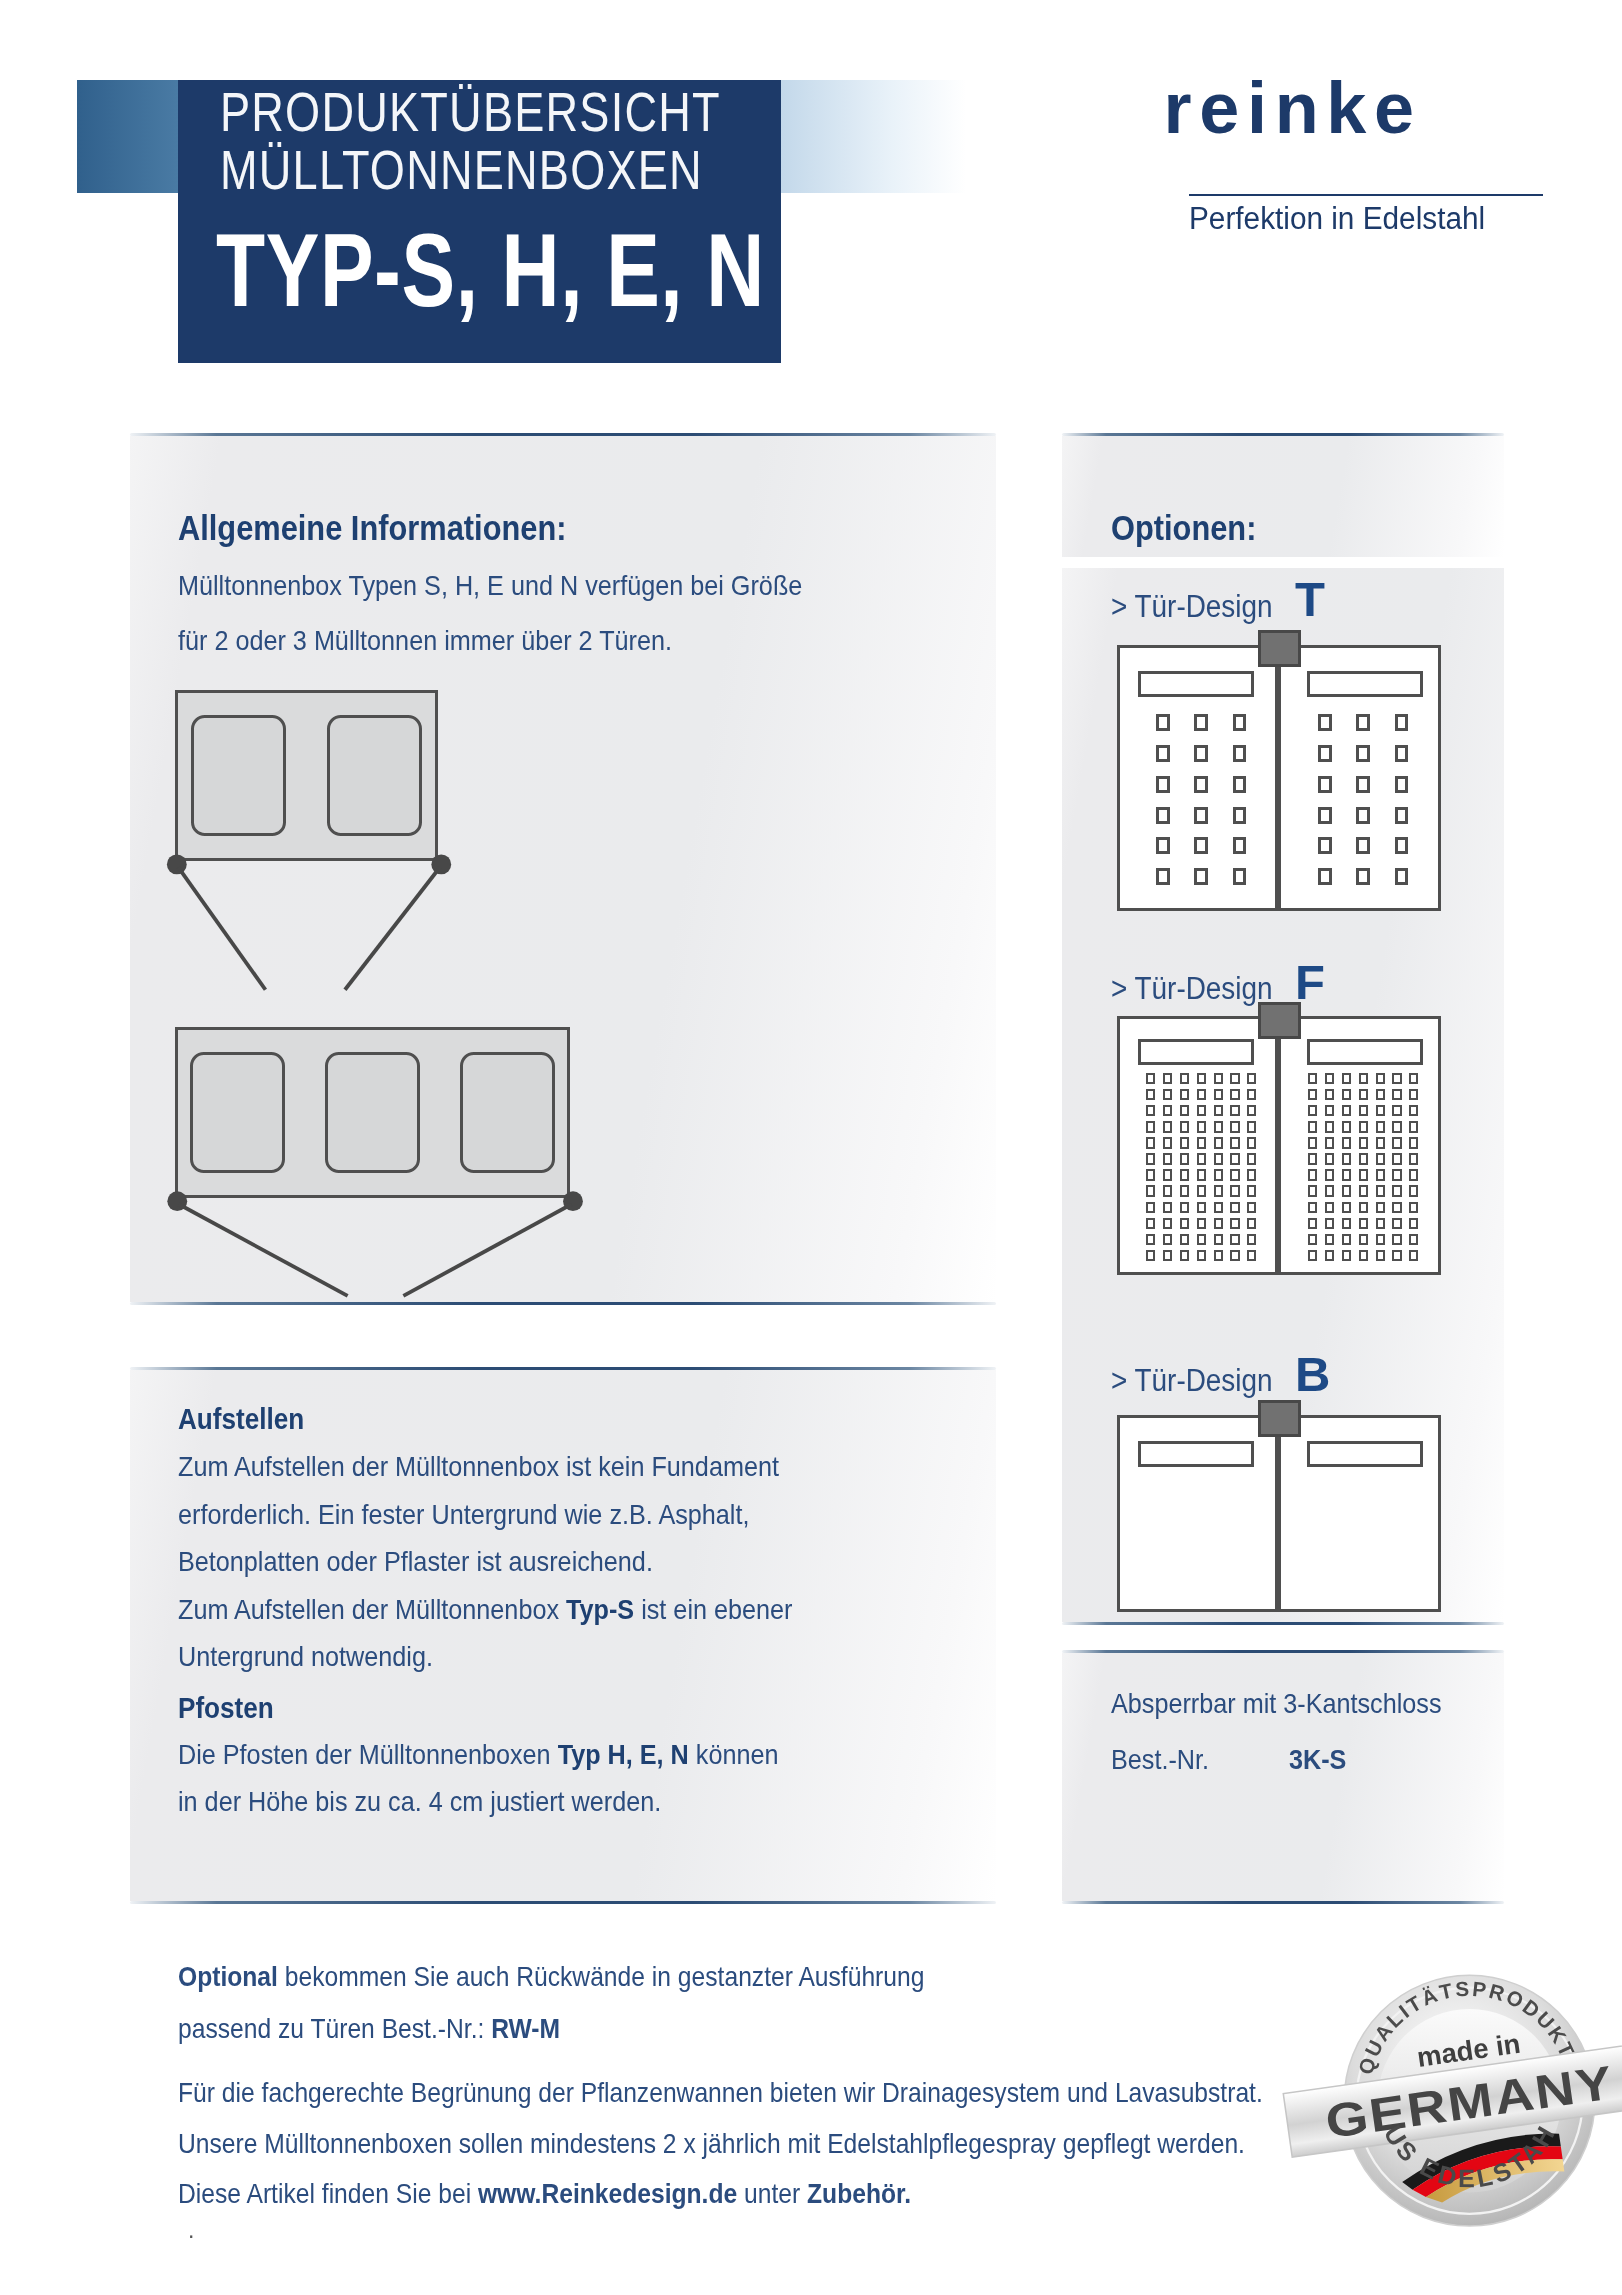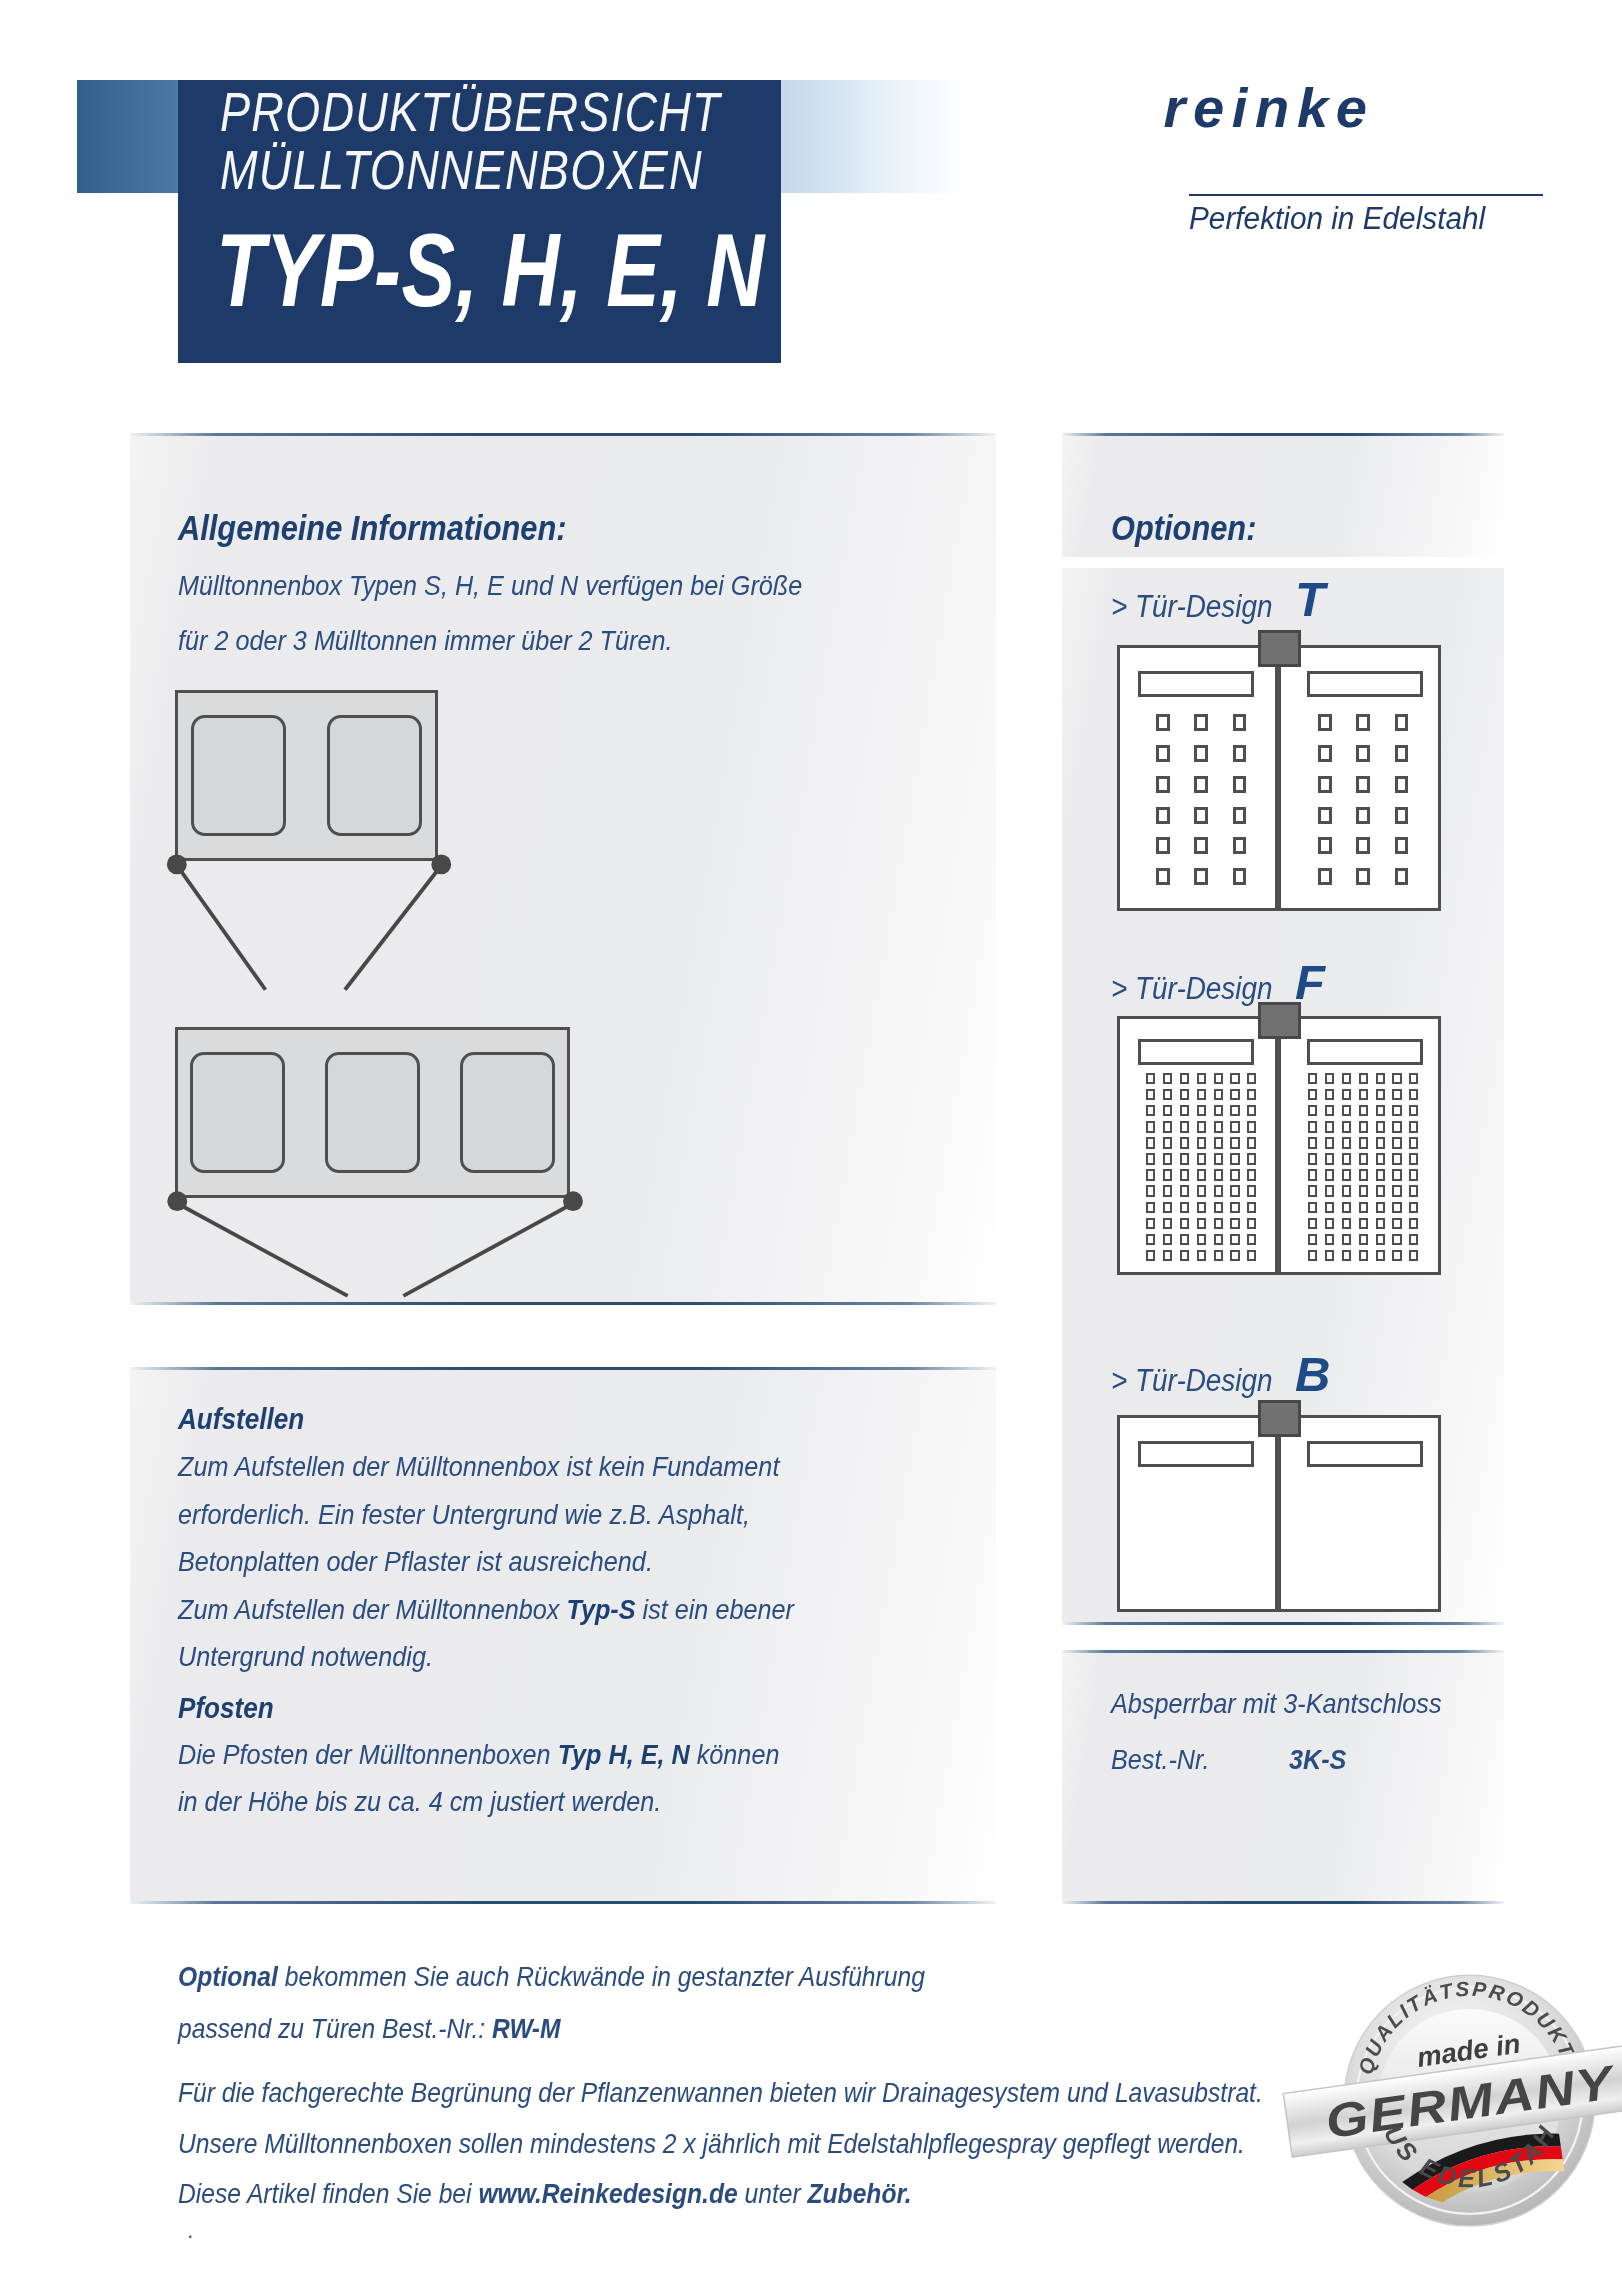--- a/index.html
+++ b/index.html
@@ -1,33 +1,33 @@
 <!DOCTYPE html>
 <html style="font-size:12.2px"><head>
 <meta charset="utf-8">
 <style>
   html,body{margin:0;padding:0;background:#fff;}
   .page{position:relative;width:1623px;height:2295px;background:#ffffff;overflow:hidden;
-        font-family:"Liberation Sans",sans-serif;color:#2b4c7e;font-style:italic;}
+        font-family:"Liberation Sans",sans-serif;color:#2b4c7e;}
   .abs{position:absolute;}
   
   .band-left{left:77px;top:80px;width:102px;height:113px;
              background:linear-gradient(90deg,#30608c,#4a7ba4);}
   .band-right{left:781px;top:80px;width:185px;height:113px;
               background:linear-gradient(90deg,#c3d8ea,#e9f2f9 60%,#ffffff 100%);}
   .title-box{left:178px;top:80px;width:603px;height:283px;background:#1d3a69;}
   .kicker{left:42px;color:#f4f6f9;font-size:55px;line-height:55px;font-weight:400;
           letter-spacing:1.5px;transform:scaleX(.82);transform-origin:left top;white-space:nowrap;}
   .kicker.k1{top:4.6px;}
   .kicker.k2{top:63px;}
   .big-title{left:38px;top:139px;color:#ffffff;font-size:103px;line-height:103px;font-weight:700;
              letter-spacing:0.8px;transform:scaleX(.78);transform-origin:left top;white-space:nowrap;}
   
   .logo{left:1162px;top:64px;width:390px;height:176px;}
-  .brand-top{position:absolute;left:1.5px;top:0;font-size:56px;line-height:88px;font-weight:700;
+  .brand-top{position:absolute;left:1.5px;top:0;font-size:72px;line-height:88px;font-weight:700;
              letter-spacing:7.7px;color:#1d3a69;z-index:2;white-space:nowrap;}
   .brand-bottom{position:absolute;left:0;top:63px;font-size:72px;line-height:72px;font-weight:700;
                 letter-spacing:9.2px;color:#9d9d9c;z-index:1;white-space:nowrap;}
   .brand-bottom .dot{color:#1d3a69;}
   .logo-rule{position:absolute;left:27px;top:130px;width:354px;height:2.3px;background:#1d3a69;}
   .tagline{position:absolute;left:27px;top:136px;font-size:31px;line-height:38px;color:#1d3a69;
            transform:scaleX(.96);transform-origin:left top;white-space:nowrap;}
   
   .panel{background:linear-gradient(100deg,#f4f4f5 0%,#ebebed 9%,#eaebed 62%,#f8f8f9 90%,#ffffff 100%);}
   .rule{height:3.1px;border-radius:1.5px;

